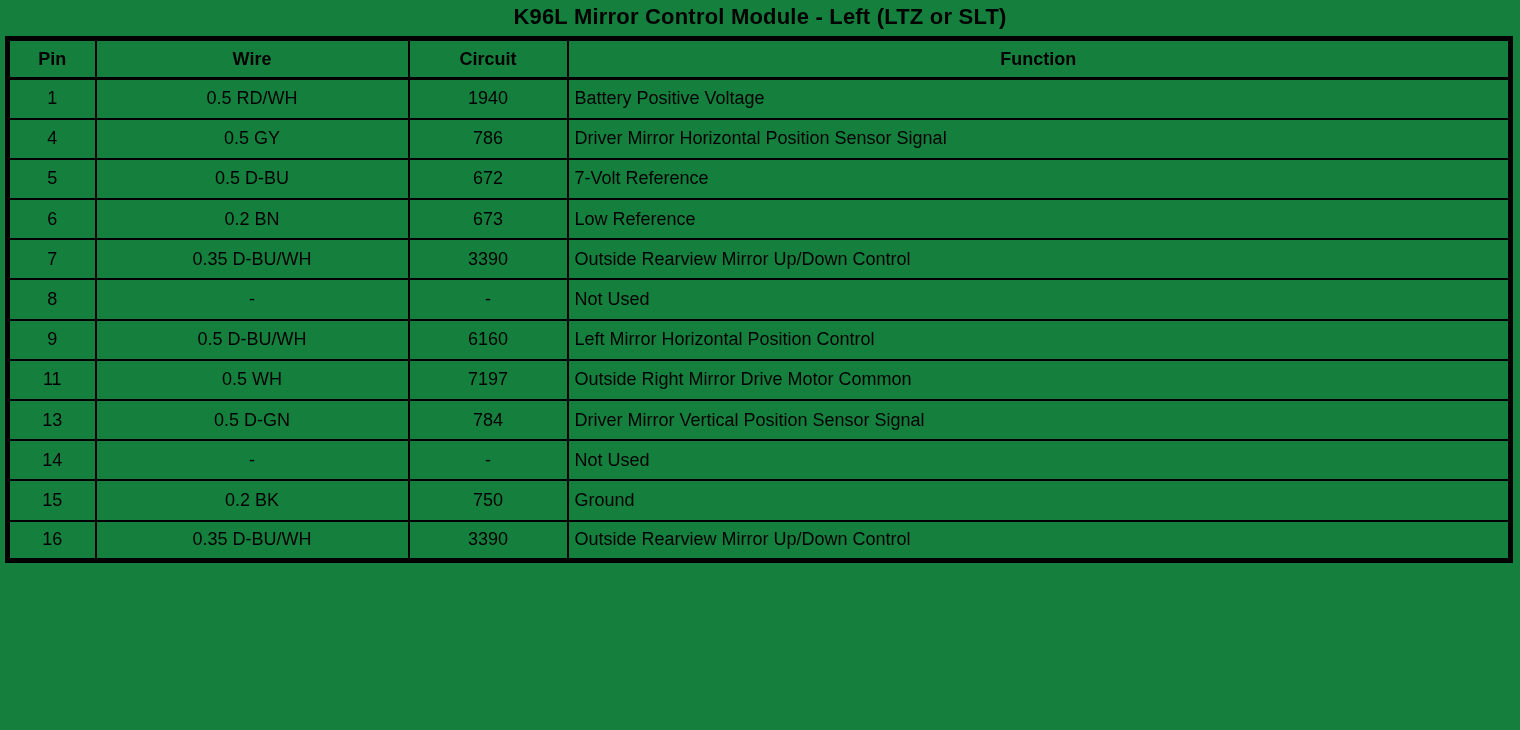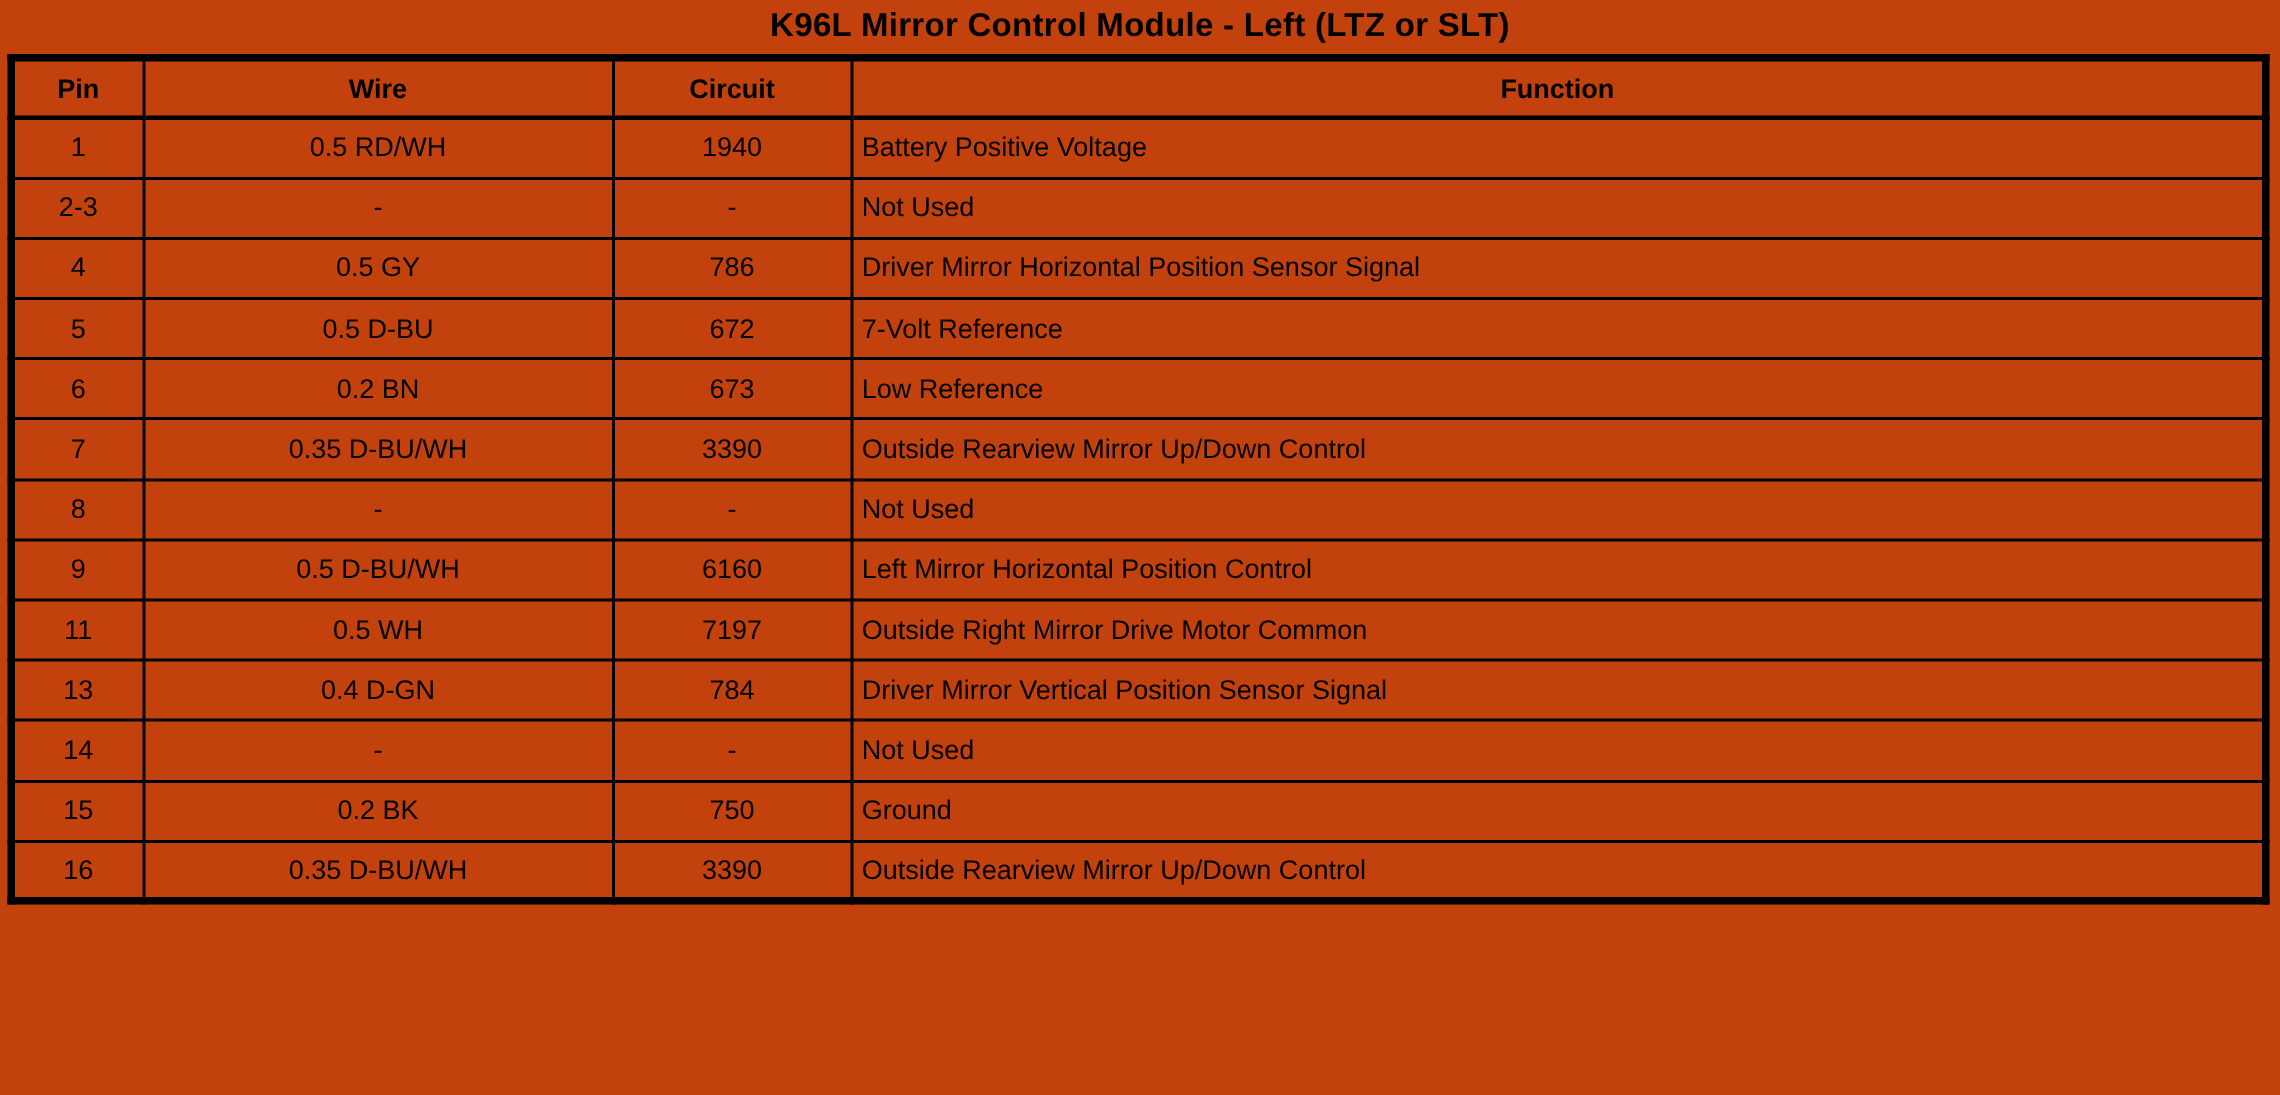--- a/index.html
+++ b/index.html
@@ -6,21 +6,21 @@
     margin: 0;
     padding: 0;
     background: #ffffff;
     font-family: "Liberation Sans", "DejaVu Sans", sans-serif;
     color: #000000;
   }
   .page {
     width: 1520px;
     height: 730px;
     box-sizing: border-box;
-    background: #c2410c;
+    background: #15803d;
     overflow: hidden;
   }
   .title {
     text-align: center;
     font-size: 22px;
     font-weight: bold;
     padding-top: 4px;
     letter-spacing: 0.2px;
     height: 36px;
     box-sizing: border-box;
@@ -79,26 +79,20 @@
       </tr>
     </thead>
     <tbody id="pinout-body">
         <tr>
           <td class="cell-pin">1</td>
           <td class="cell-wire">0.5 RD/WH</td>
           <td class="cell-circuit">1940</td>
           <td class="cell-function">Battery Positive Voltage</td>
         </tr>
         <tr>
-          <td class="cell-pin">2-3</td>
-          <td class="cell-wire">-</td>
-          <td class="cell-circuit">-</td>
-          <td class="cell-function">Not Used</td>
-        </tr>
-        <tr>
           <td class="cell-pin">4</td>
           <td class="cell-wire">0.5 GY</td>
           <td class="cell-circuit">786</td>
           <td class="cell-function">Driver Mirror Horizontal Position Sensor Signal</td>
         </tr>
         <tr>
           <td class="cell-pin">5</td>
           <td class="cell-wire">0.5 D-BU</td>
           <td class="cell-circuit">672</td>
           <td class="cell-function">7-Volt Reference</td>
@@ -128,21 +122,21 @@
           <td class="cell-function">Left Mirror Horizontal Position Control</td>
         </tr>
         <tr>
           <td class="cell-pin">11</td>
           <td class="cell-wire">0.5 WH</td>
           <td class="cell-circuit">7197</td>
           <td class="cell-function">Outside Right Mirror Drive Motor Common</td>
         </tr>
         <tr>
           <td class="cell-pin">13</td>
-          <td class="cell-wire">0.4 D-GN</td>
+          <td class="cell-wire">0.5 D-GN</td>
           <td class="cell-circuit">784</td>
           <td class="cell-function">Driver Mirror Vertical Position Sensor Signal</td>
         </tr>
         <tr>
           <td class="cell-pin">14</td>
           <td class="cell-wire">-</td>
           <td class="cell-circuit">-</td>
           <td class="cell-function">Not Used</td>
         </tr>
         <tr>

